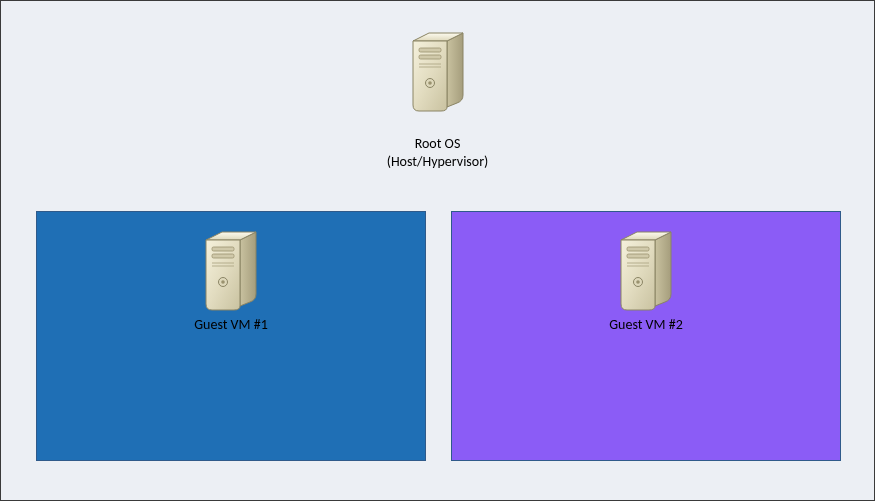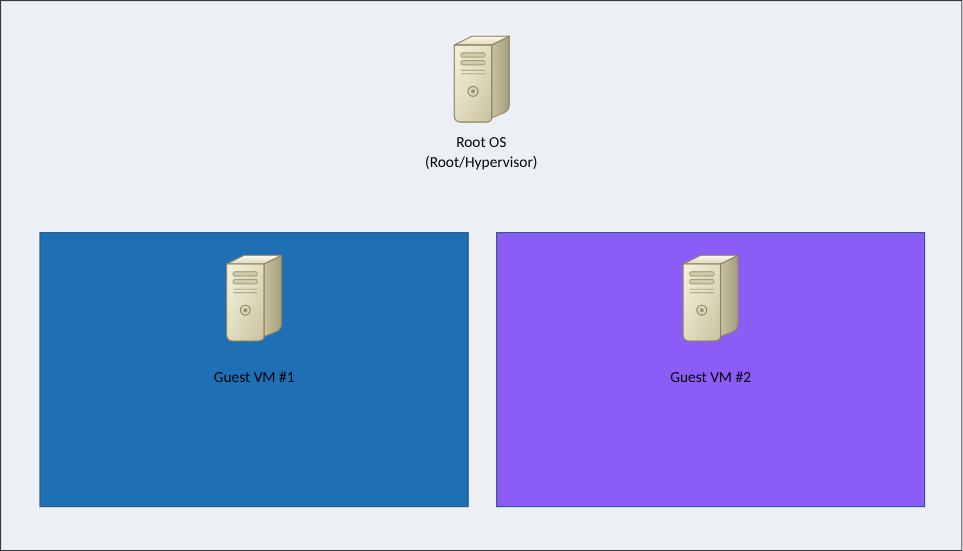--- a/index.html
+++ b/index.html
@@ -18,21 +18,21 @@
     position: relative;
   }
   .root-block {
     position: absolute;
     top: 30px;
     left: 0;
     width: 100%;
     text-align: center;
   }
   .root-label {
-    margin-top: 4px;
+    margin-top: 18px;
     line-height: 1.25;
   }
   .vm-panel {
     position: absolute;
     top: 210px;
     height: 250px;
     width: 390px;
     border: 1px solid #2f5a8a;
   }
   .vm-left {
@@ -44,21 +44,21 @@
     background: #8b5cf6;
   }
   .vm-inner {
     position: absolute;
     top: 18px;
     left: 0;
     width: 100%;
     text-align: center;
   }
   .vm-label {
-    margin-top: 18px;
+    margin-top: 0;
     color: #000;
   }
   .tower-icon {
     display: inline-block;
   }
 </style>
 </head>
 <body>
 
 <div class="canvas">
@@ -93,21 +93,21 @@
 
         <line x1="10" y1="33" x2="32" y2="33" stroke="#b4ad8c" stroke-width="1"></line>
         <line x1="10" y1="36" x2="32" y2="36" stroke="#b4ad8c" stroke-width="1"></line>
 
         <circle cx="21" cy="52" r="4.5" fill="#ded8bb" stroke="#8a8464" stroke-width="1"></circle>
         <circle cx="21" cy="52" r="1.8" fill="#9a926f"></circle>
       </svg>
     </span>
     <div class="root-label">
       <div>Root OS</div>
-      <div>(Root/Hypervisor)</div>
+      <div>(Host/Hypervisor)</div>
     </div>
   </div>
 
   <div class="vm-panel vm-left">
     <div class="vm-inner">
       <span class="tower-icon">
         <svg width="58" height="82" viewBox="0 0 58 82">
           <path d="M38 10 L54 2 L54 64 Q54 70 48 72 L38 76 Z" fill="url(#sideG)" stroke="#8a8464" stroke-width="1"></path>
           <path d="M4 10 L20 2 L54 2 L38 10 Z" fill="url(#topG)" stroke="#8a8464" stroke-width="1"></path>
           <path d="M4 10 L38 10 L38 76 Q38 80 32 80 L10 80 Q4 80 4 74 Z" fill="url(#bodyG)" stroke="#8a8464" stroke-width="1"></path>

